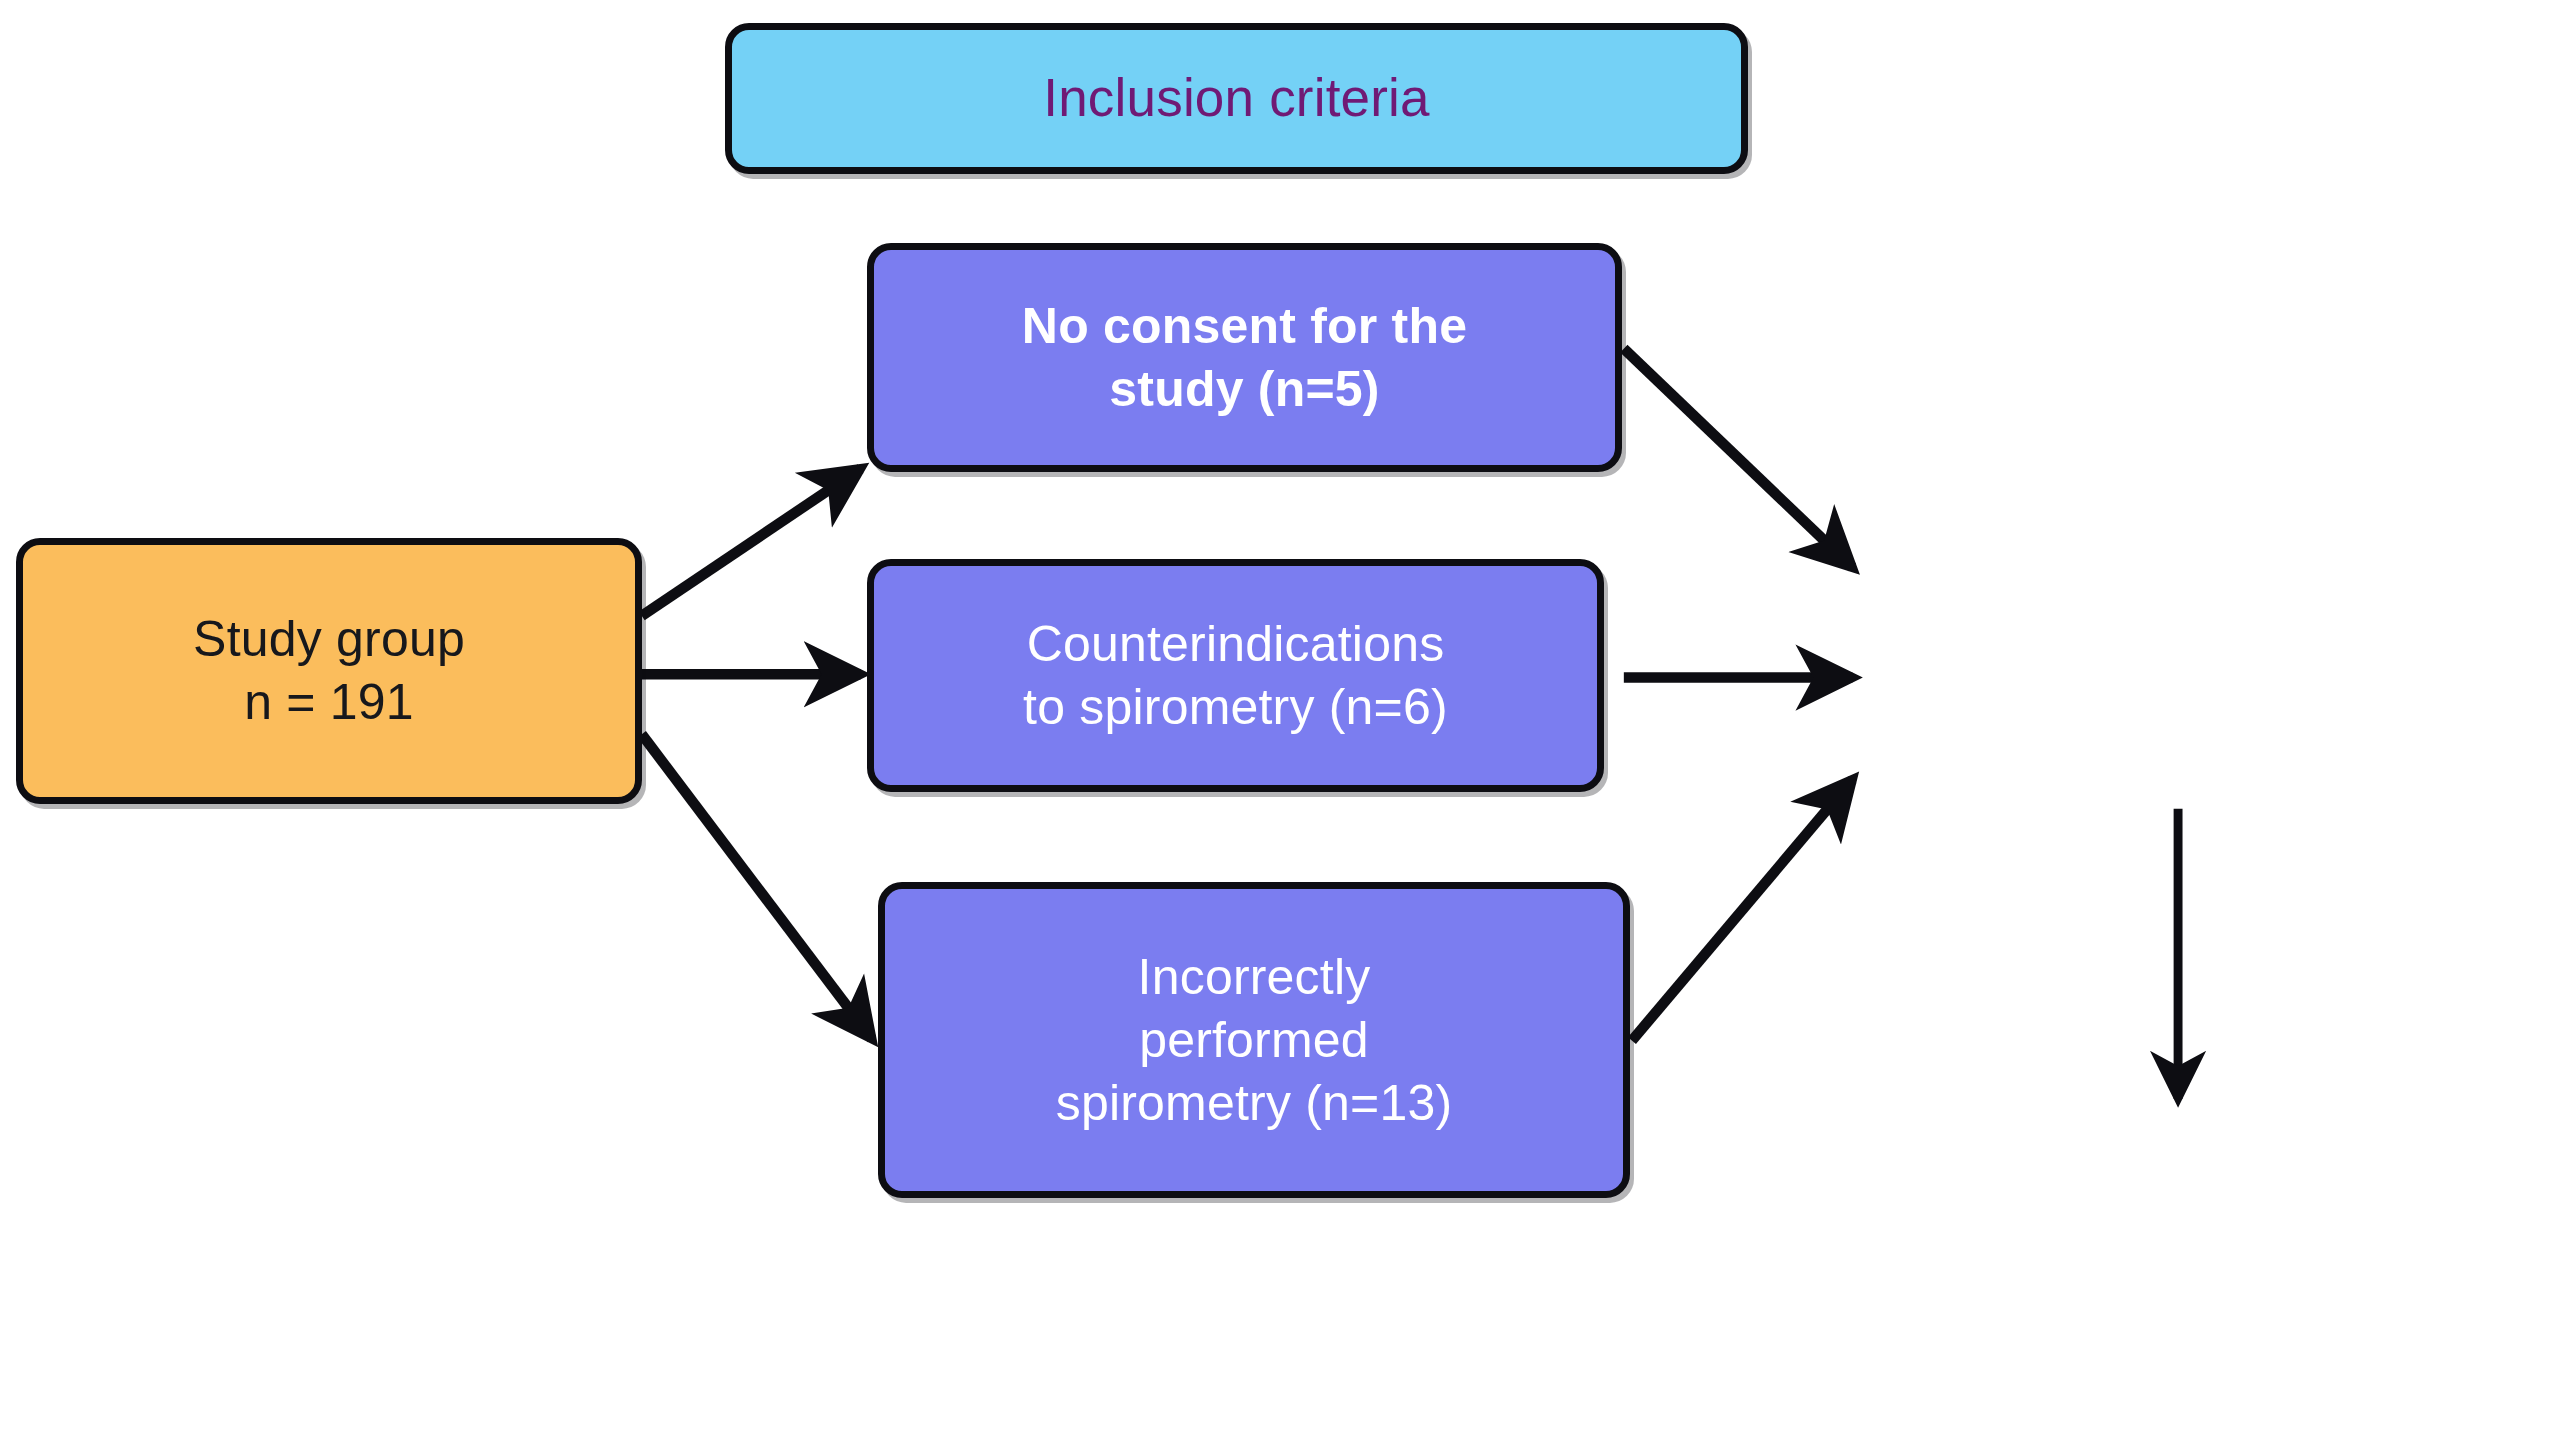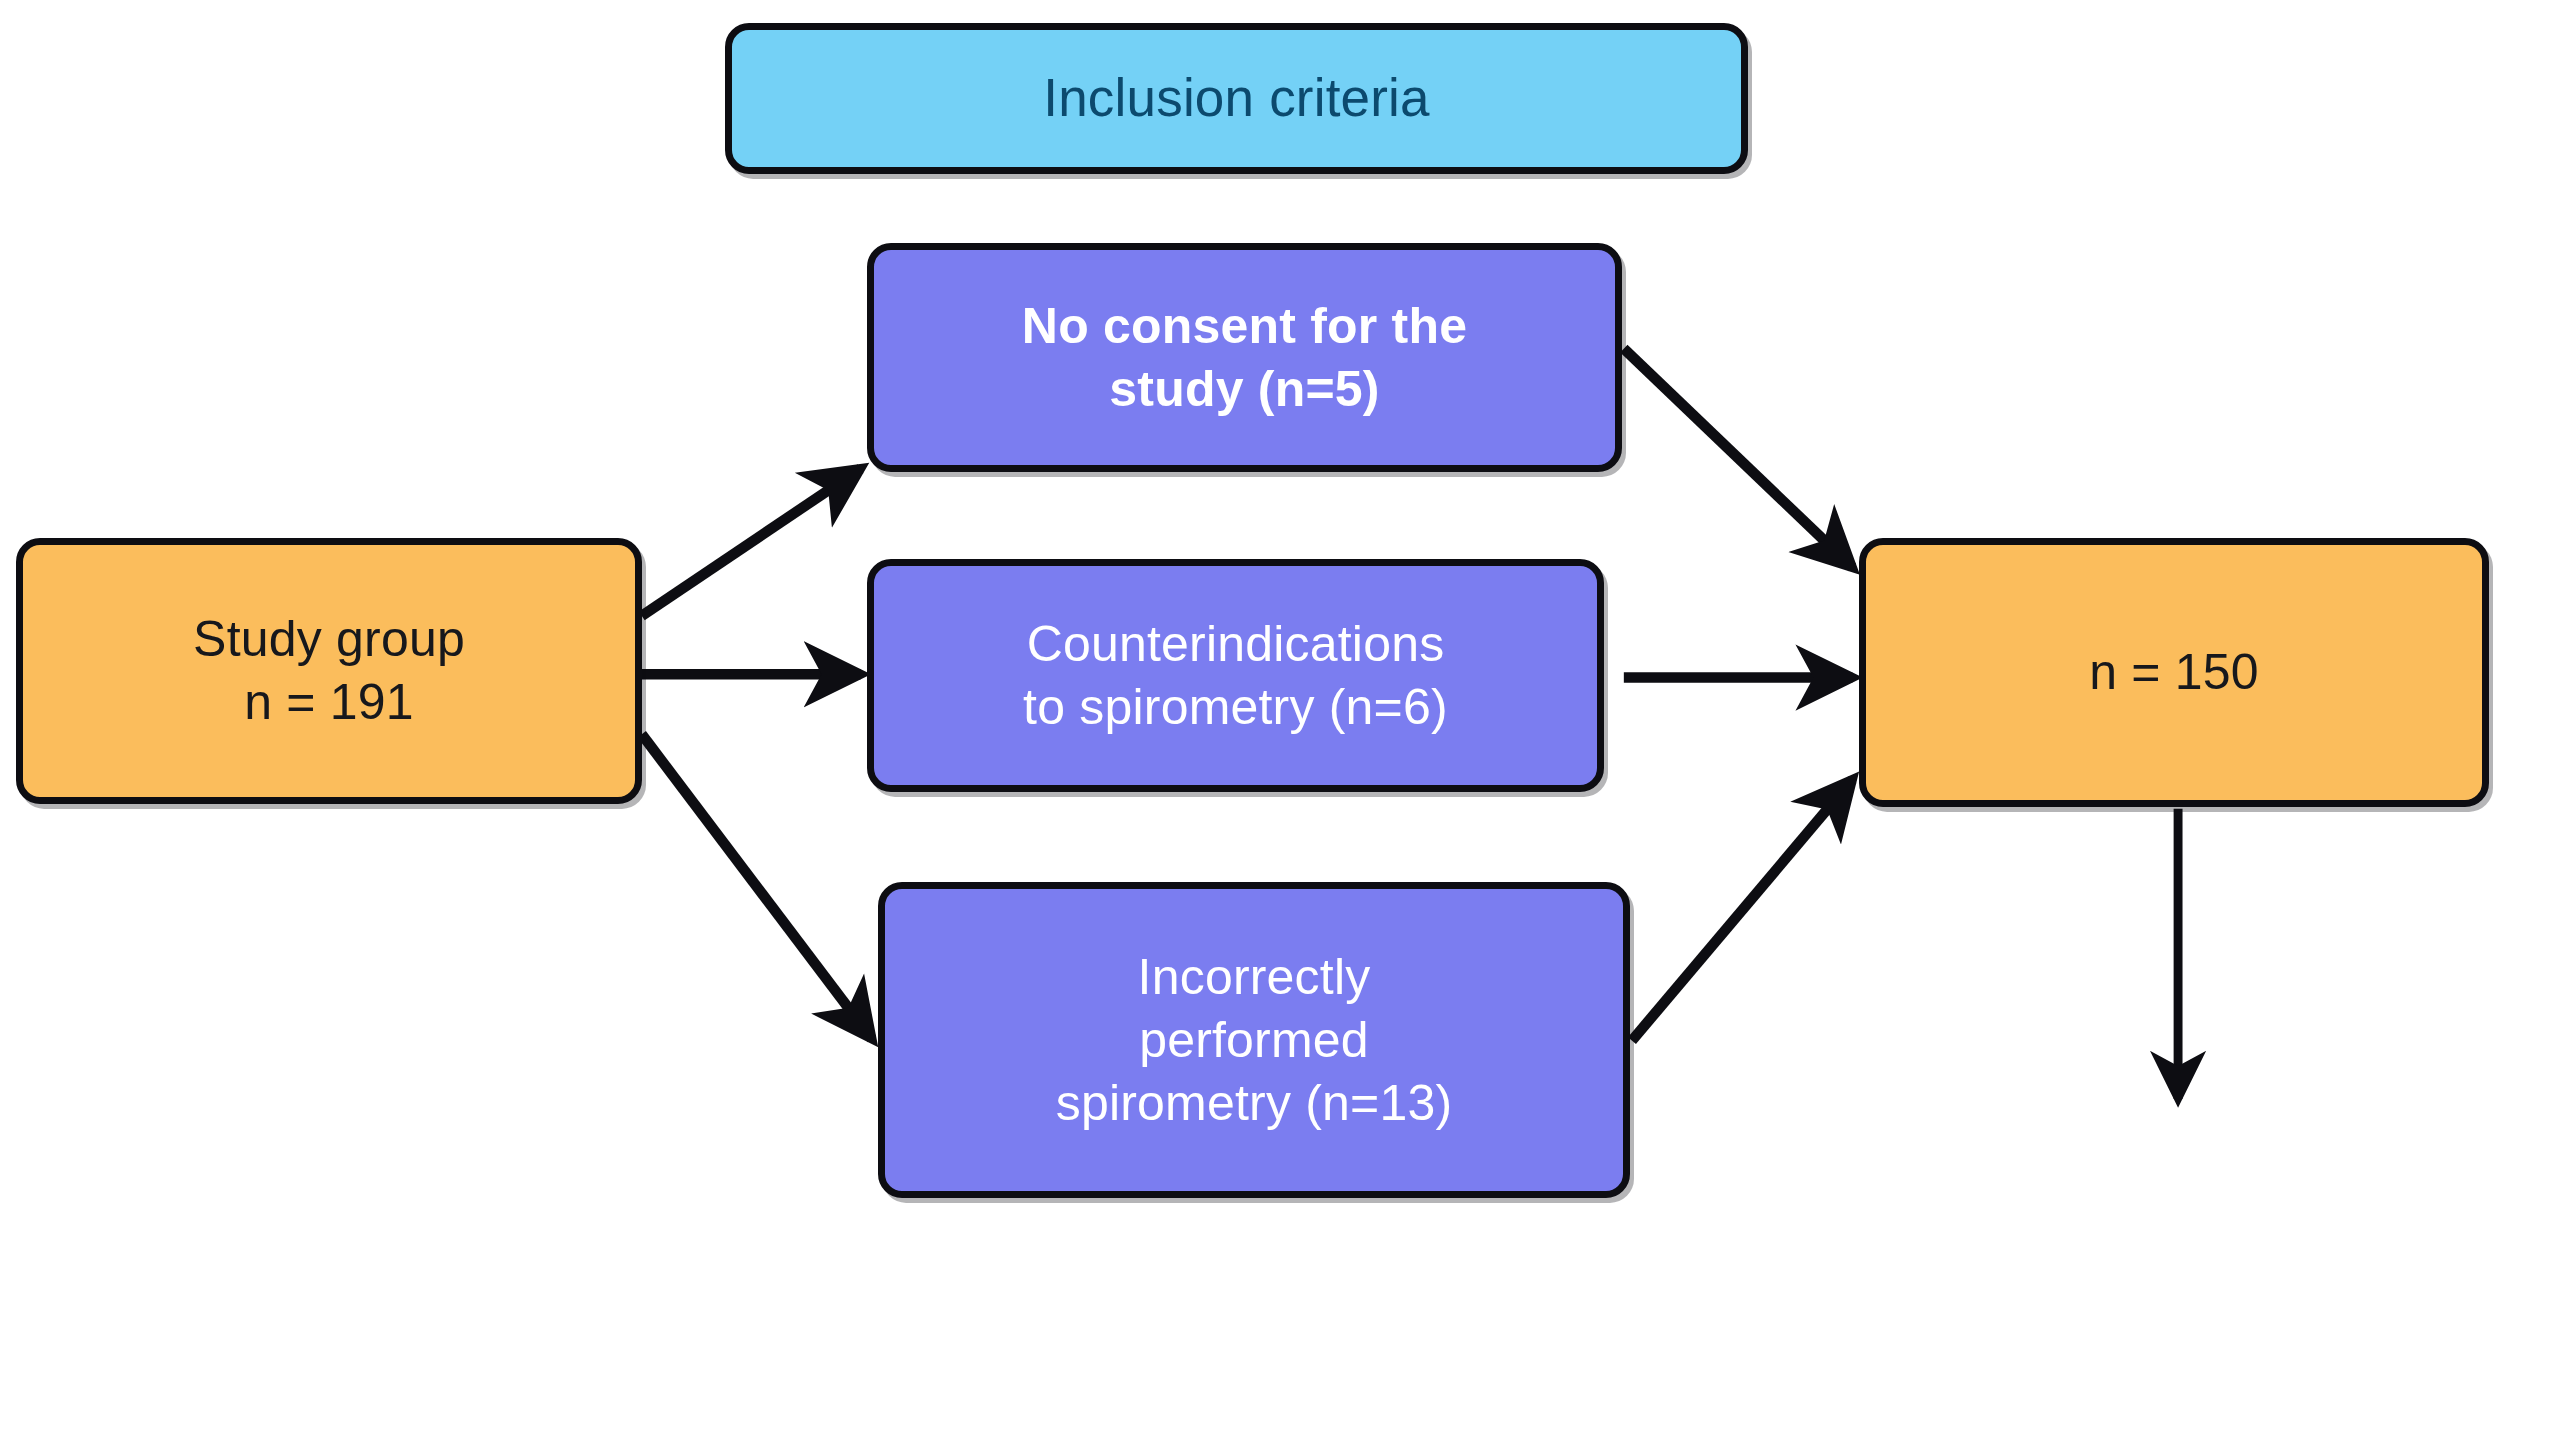--- a/index.html
+++ b/index.html
@@ -33,21 +33,21 @@
   .node .label {
     display: block;
     width: 100%;
     padding: 0 14.6px;
     line-height: 1.26;
     letter-spacing: 0.2px;
     white-space: pre-line;
   }
 
   
-  .node.blue   { background: #74d1f6; color: #0c4a6e; }
+  .node.blue   { background: #74d1f6; color: #701a75; }
   .node.orange { background: #fbbd5c; color: #17181c; }
   .node.purple { background: #7b7df0; color: #ffffff; }
 
   
   #node-inclusion   { left: 725px;  top: 23px;   width: 1023px; height: 151px; font-size: 53px; }
   #node-study-group { left: 16px;   top: 538px;  width: 626px;  height: 266px; font-size: 50px; }
   #node-no-consent  { left: 867px; top: 243px;  width: 755px;  height: 229px; font-size: 50px; font-weight: bold; }
   #node-counterind  { left: 867px; top: 559px;  width: 737px;  height: 233px; font-size: 50px; }
   #node-incorrect   { left: 878px; top: 882px; width: 752px;  height: 316px; font-size: 50px; }
   #node-n150        { left: 1859px; top: 538px;  width: 630px;  height: 269px; font-size: 50px; }
@@ -108,19 +108,16 @@
     <span class="label">Counterindications
 to spirometry (n=6)</span>
   </div>
 
   <div class="node purple" id="node-incorrect">
     <span class="label">Incorrectly
 performed
 spirometry (n=13)</span>
   </div>
 
-  <div class="node orange" id="node-n150">
-    <span class="label">n = 150</span>
-  </div>
 
 
 </div>
 
 
 </body></html>

